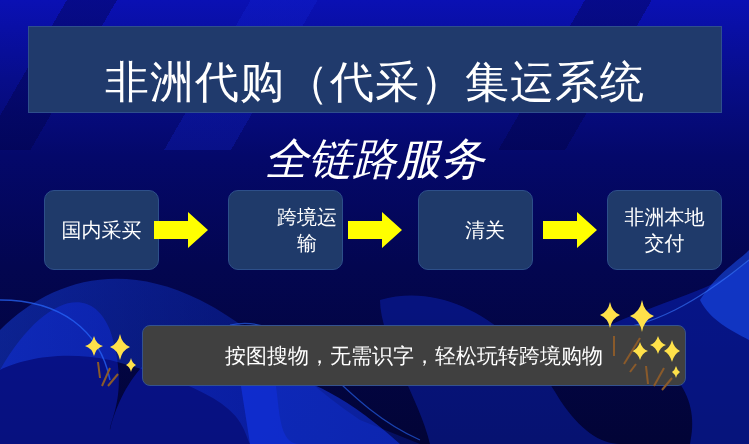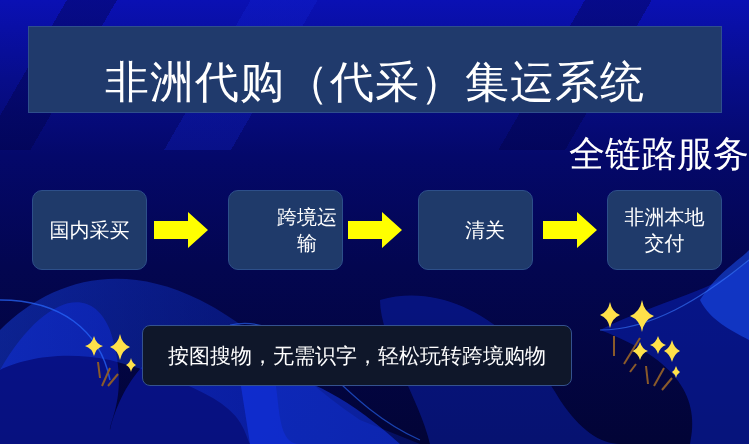--- a/index.html
+++ b/index.html
@@ -14,33 +14,33 @@
       linear-gradient(120deg, transparent 0 8%, rgba(0,0,60,0.35) 8% 14%, transparent 14% 30%, rgba(20,40,220,0.25) 30% 38%, transparent 38% 70%, rgba(0,0,60,0.35) 70% 78%, transparent 78%);
   }
   .waves { position:absolute; left:0; top:0; width:749px; height:444px; pointer-events:none; }
   .title-box {
     position:absolute; left:28px; top:26px; width:694px; height:87px;
     background:#203a6c; border:1px solid #2f4f8c; box-sizing:border-box;
     display:flex; align-items:flex-end; justify-content:center;
   }
   .title-text { color:#fff; font-size:44px; letter-spacing:1px; }
   .subtitle {
-    position:absolute; left:0; width:749px; top:130px; text-align:right;
-    color:#fff; font-size:36px;
+    position:absolute; left:0; width:749px; top:130px; text-align:center;
+    color:#fff; font-size:44px;font-style:italic;
   }
   .step {
     position:absolute; top:190px; width:115px; height:80px;
     background:#1f3a6a; border:1px solid #2d4f8a; border-radius:10px; box-sizing:border-box;
     display:flex; align-items:center; justify-content:center; text-align:center;
     color:#fff; font-size:20px; line-height:26px;
   }
   .arrow { position:absolute; top:212px; width:54px; height:36px; }
   .pill {
-    position:absolute; left:142px; top:325px; width:430px; height:61px;
-    background:#0f172a; border:1px solid #34528e; border-radius:8px; box-sizing:border-box;
+    position:absolute; left:142px; top:325px; width:544px; height:61px;
+    background:#404040; border:1px solid #34528e; border-radius:8px; box-sizing:border-box;
     display:flex; align-items:center; justify-content:center;
     color:#fff; font-size:21px;
   }
   .sparkle { position:absolute; }
 </style>
 </head>
 <body>
 
 <div class="stripes"></div>
 
@@ -61,21 +61,21 @@
   <path d="M230,325 C300,310 330,400 420,440" stroke="#2a6aff" stroke-width="1.2" fill="none" opacity="0.6"></path>
   <path d="M600,330 C650,330 700,300 749,260" stroke="#3a7aff" stroke-width="1.2" fill="none" opacity="0.6"></path>
 </svg>
 
 <div class="title-box">
   <span class="title-text">非洲代购（代采）集运系统</span>
 </div>
 
 <div class="subtitle">全链路服务</div>
 
-<div class="step" style="left:32px;">
+<div class="step" style="left:44px;">
   <span>国内采买</span>
 </div>
 <svg class="arrow" style="left:154px;" viewBox="0 0 54 36">
   <polygon points="0,9 34,9 34,0 54,18 34,36 34,27 0,27" fill="#ffff00"></polygon>
 </svg>
 
 <div class="step" style="left:228px;padding-left:43px;">
   <span>跨境运输</span>
 </div>
 <svg class="arrow" style="left:348px;" viewBox="0 0 54 36">

